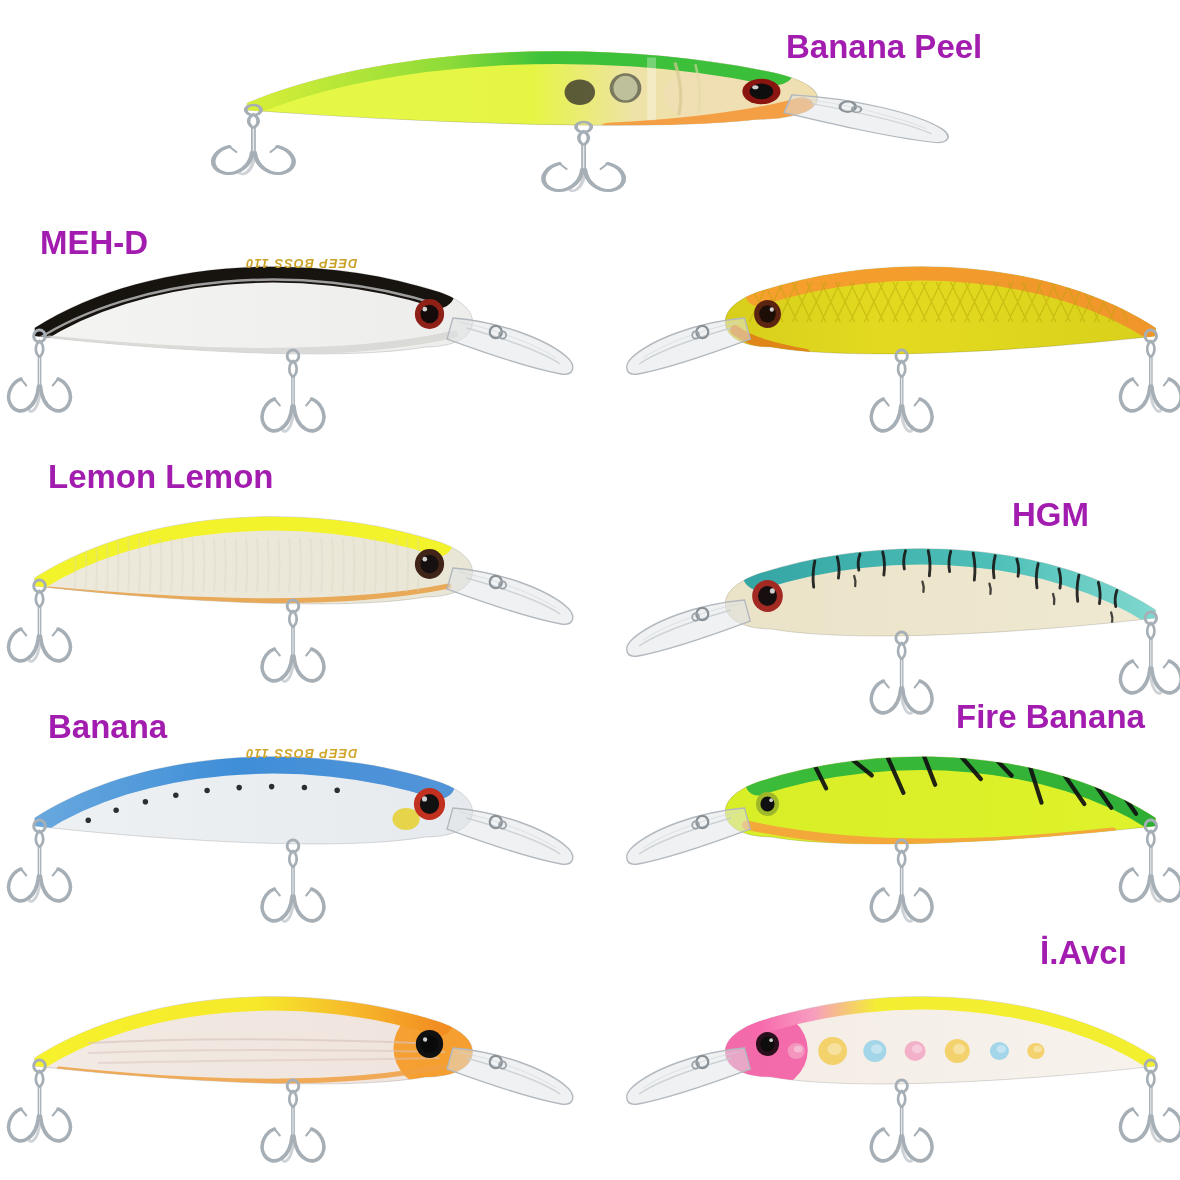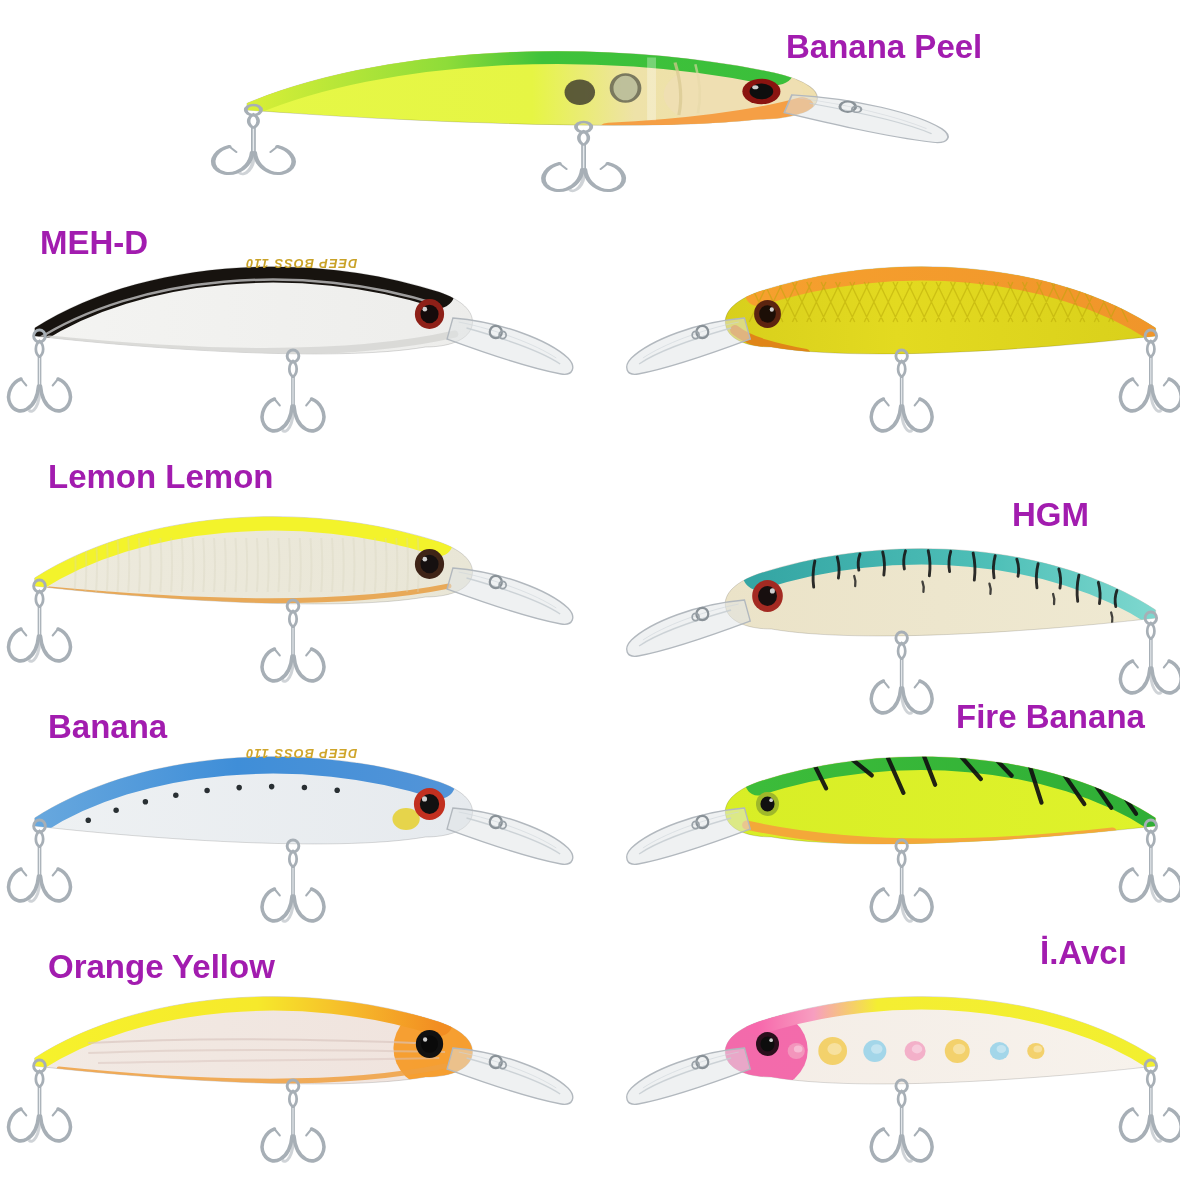--- a/index.html
+++ b/index.html
@@ -565,21 +565,20 @@
       <line x1="280" y1="159" x2="280" y2="192" stroke="#a7afb6" stroke-width="3.8"></line>
       <line x1="280" y1="160" x2="280" y2="190" stroke="#e7ebee" stroke-width="1.2"></line>
       <path d="M280,190 C281,207 273,217 269,212" fill="none" stroke="#a7afb6" stroke-width="3" opacity="0.55"></path>
       <path d="M279,188 C277,212 258,220 250,206 C245,196 252,184 261,181" fill="none" stroke="#a7afb6" stroke-width="3.6" stroke-linecap="round"></path>
       <path d="M261,181 l5.5,6.5" stroke="#a7afb6" stroke-width="2" stroke-linecap="round"></path>
       <path d="M281,188 C283,212 302,220 310,206 C315,196 308,184 299,181" fill="none" stroke="#a7afb6" stroke-width="3.6" stroke-linecap="round"></path>
       <path d="M299,181 l-5.5,6.5" stroke="#a7afb6" stroke-width="2" stroke-linecap="round"></path>
     </g>
         </g>
       </svg>
-    <div class="label">Orange Yellow</div>
   </div>
   <div id="cell-8" class="cell">
     <svg viewBox="0 0 600 250" preserveAspectRatio="none">
         <defs>
           <clipPath id="cl8">
             <path d="M15,110 C120,44 290,30 430,74 C456,83 468,96 463,110 C458,123 438,129 416,129 C320,145 122,130 15,118 Z"></path>
           </clipPath>
           <linearGradient id="bf8" x1="0" y1="0" x2="1" y2="0">
             <stop offset="0" stop-color="#f7f2ec"></stop>
             <stop offset="1" stop-color="#f4ede6"></stop>

